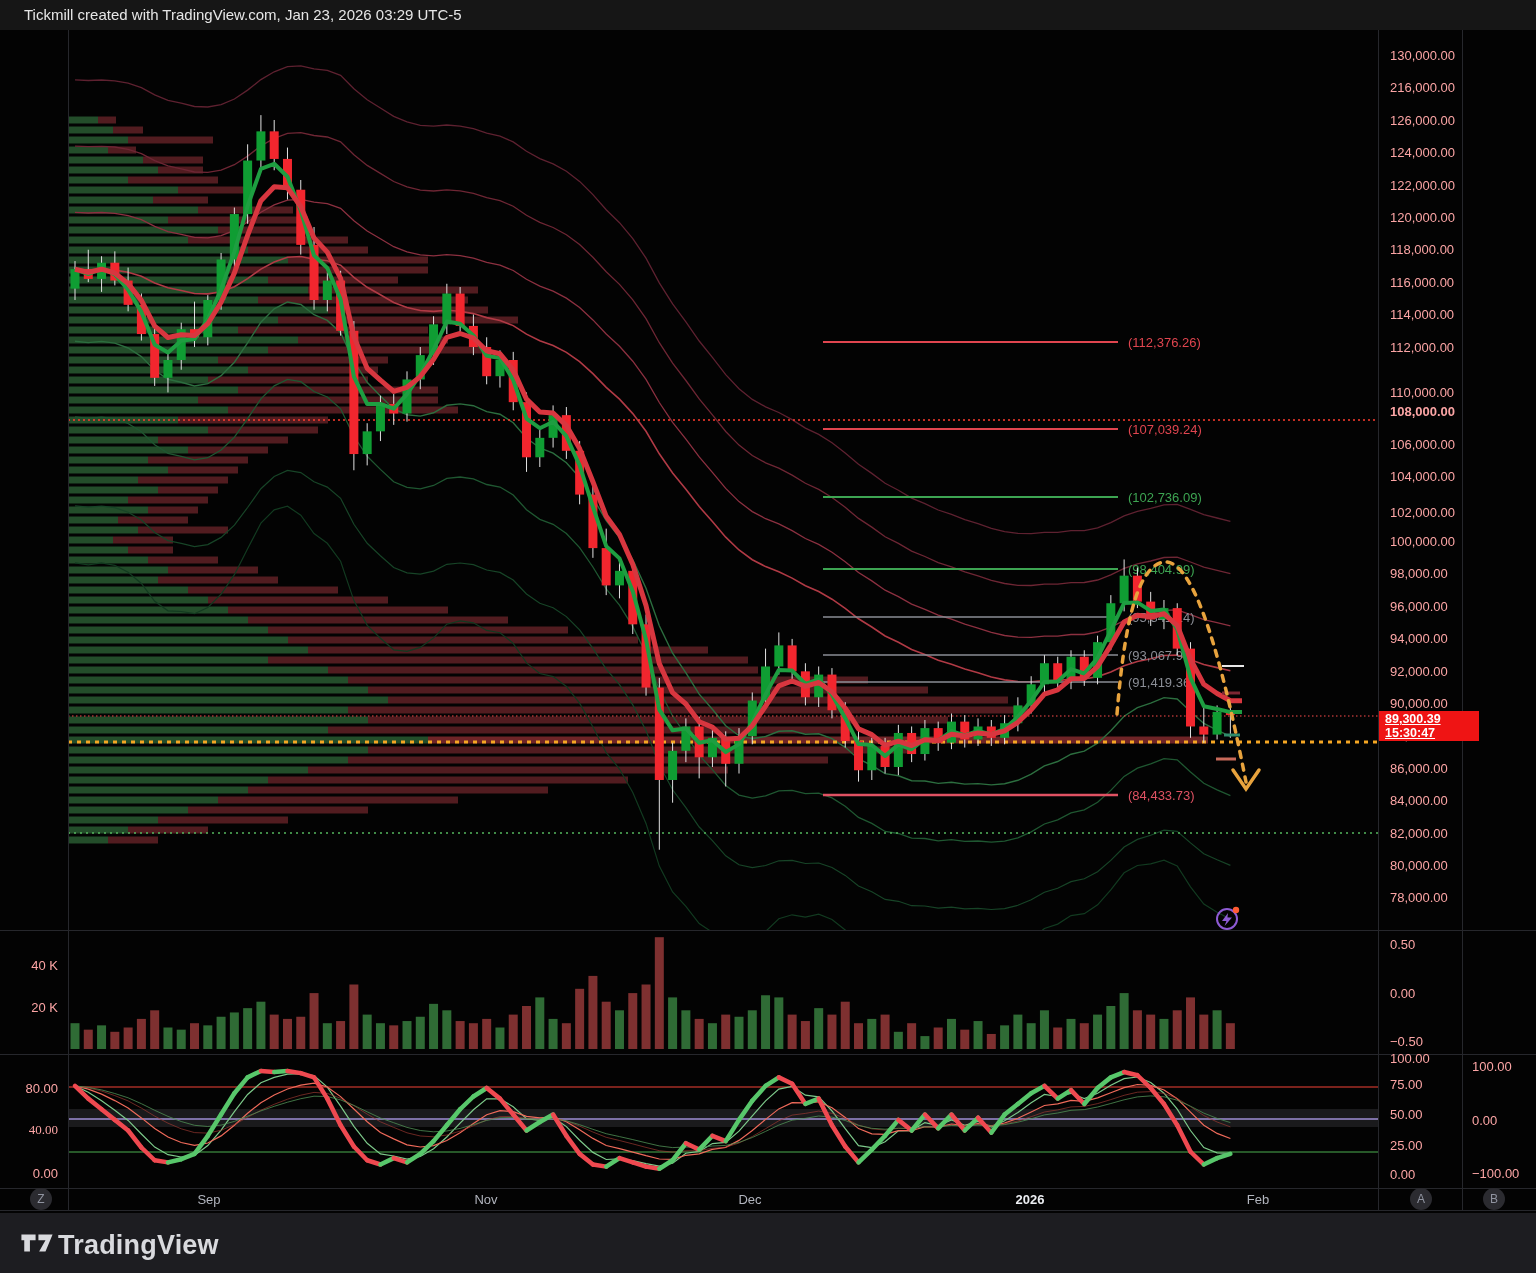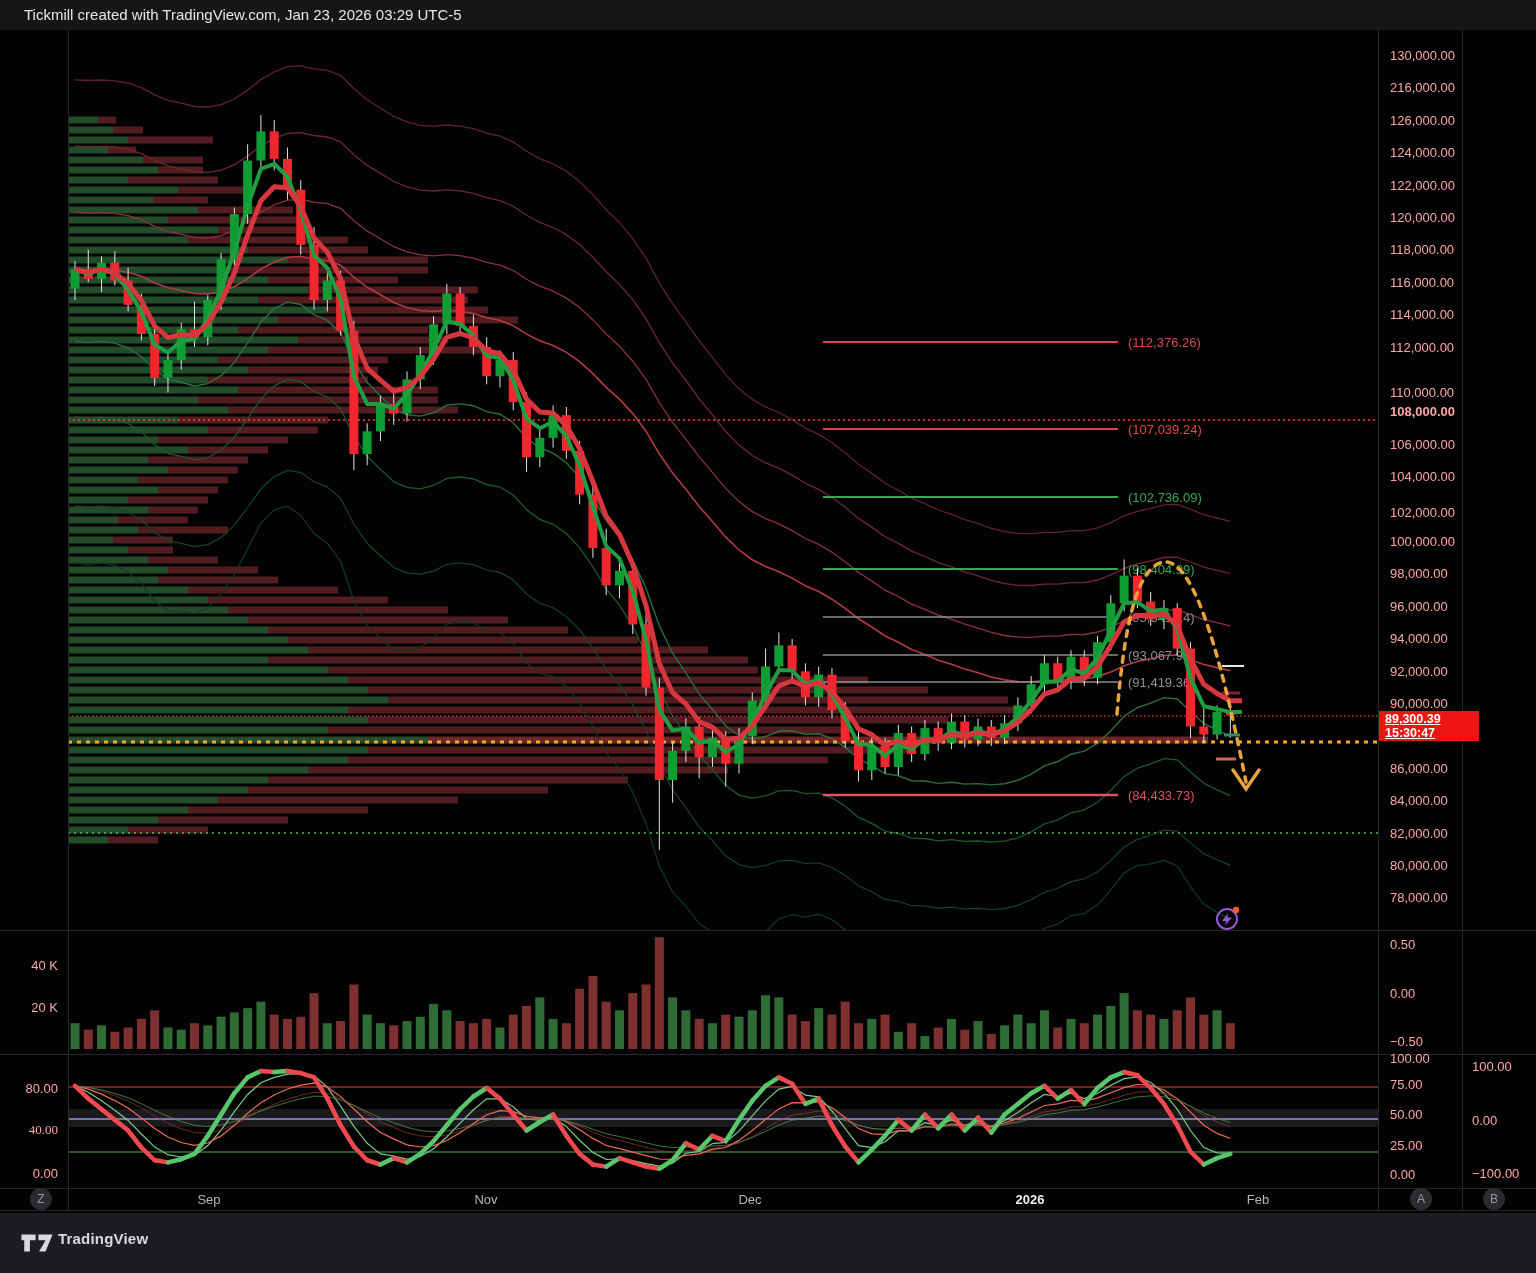--- a/index.html
+++ b/index.html
@@ -14,21 +14,21 @@
   .tick.right{left:1390px;}
   .tick.right2{left:1472px;}
   .tick.left{width:58px;text-align:right;left:0;}
   .timelab{position:absolute;top:1199px;transform:translate(-50%,-50%);color:#b2b5be;font-size:13px;}
   .timelab.bold{color:#eceef2;font-weight:bold;}
   .scalebtn{position:absolute;width:22px;height:22px;border-radius:50%;background:#2b2b30;color:#9094a0;
        font-size:12px;text-align:center;line-height:22px;top:1188px;}
   #price-badge{position:absolute;left:1379px;top:711px;width:100px;height:30px;background:#ef1414;
        color:#fff;font-size:12.5px;font-weight:bold;padding:1px 0 0 6px;box-sizing:border-box;line-height:14px;text-decoration:underline;}
   #footer{position:absolute;left:0;top:1213px;width:100%;height:60px;background:#1d1d21;}
-  #footer-brand{position:absolute;left:58px;top:17px;color:#d9dade;font-size:15px;font-weight:bold;letter-spacing:.2px;}
+  #footer-brand{position:absolute;left:58px;top:17px;color:#d9dade;font-size:27px;font-weight:bold;letter-spacing:.2px;}
   #flash-btn{position:absolute;left:1213px;top:904px;width:30px;height:30px;}
 </style>
 </head>
 <body>
 
 <div id="app">
   <div id="chart-header">Tickmill created with TradingView.com, Jan 23, 2026 03:29 UTC-5</div>
 
   <svg id="svg-main" style="top:30px" width="1536" height="900" viewBox="0 30 1536 900">
       <defs>

